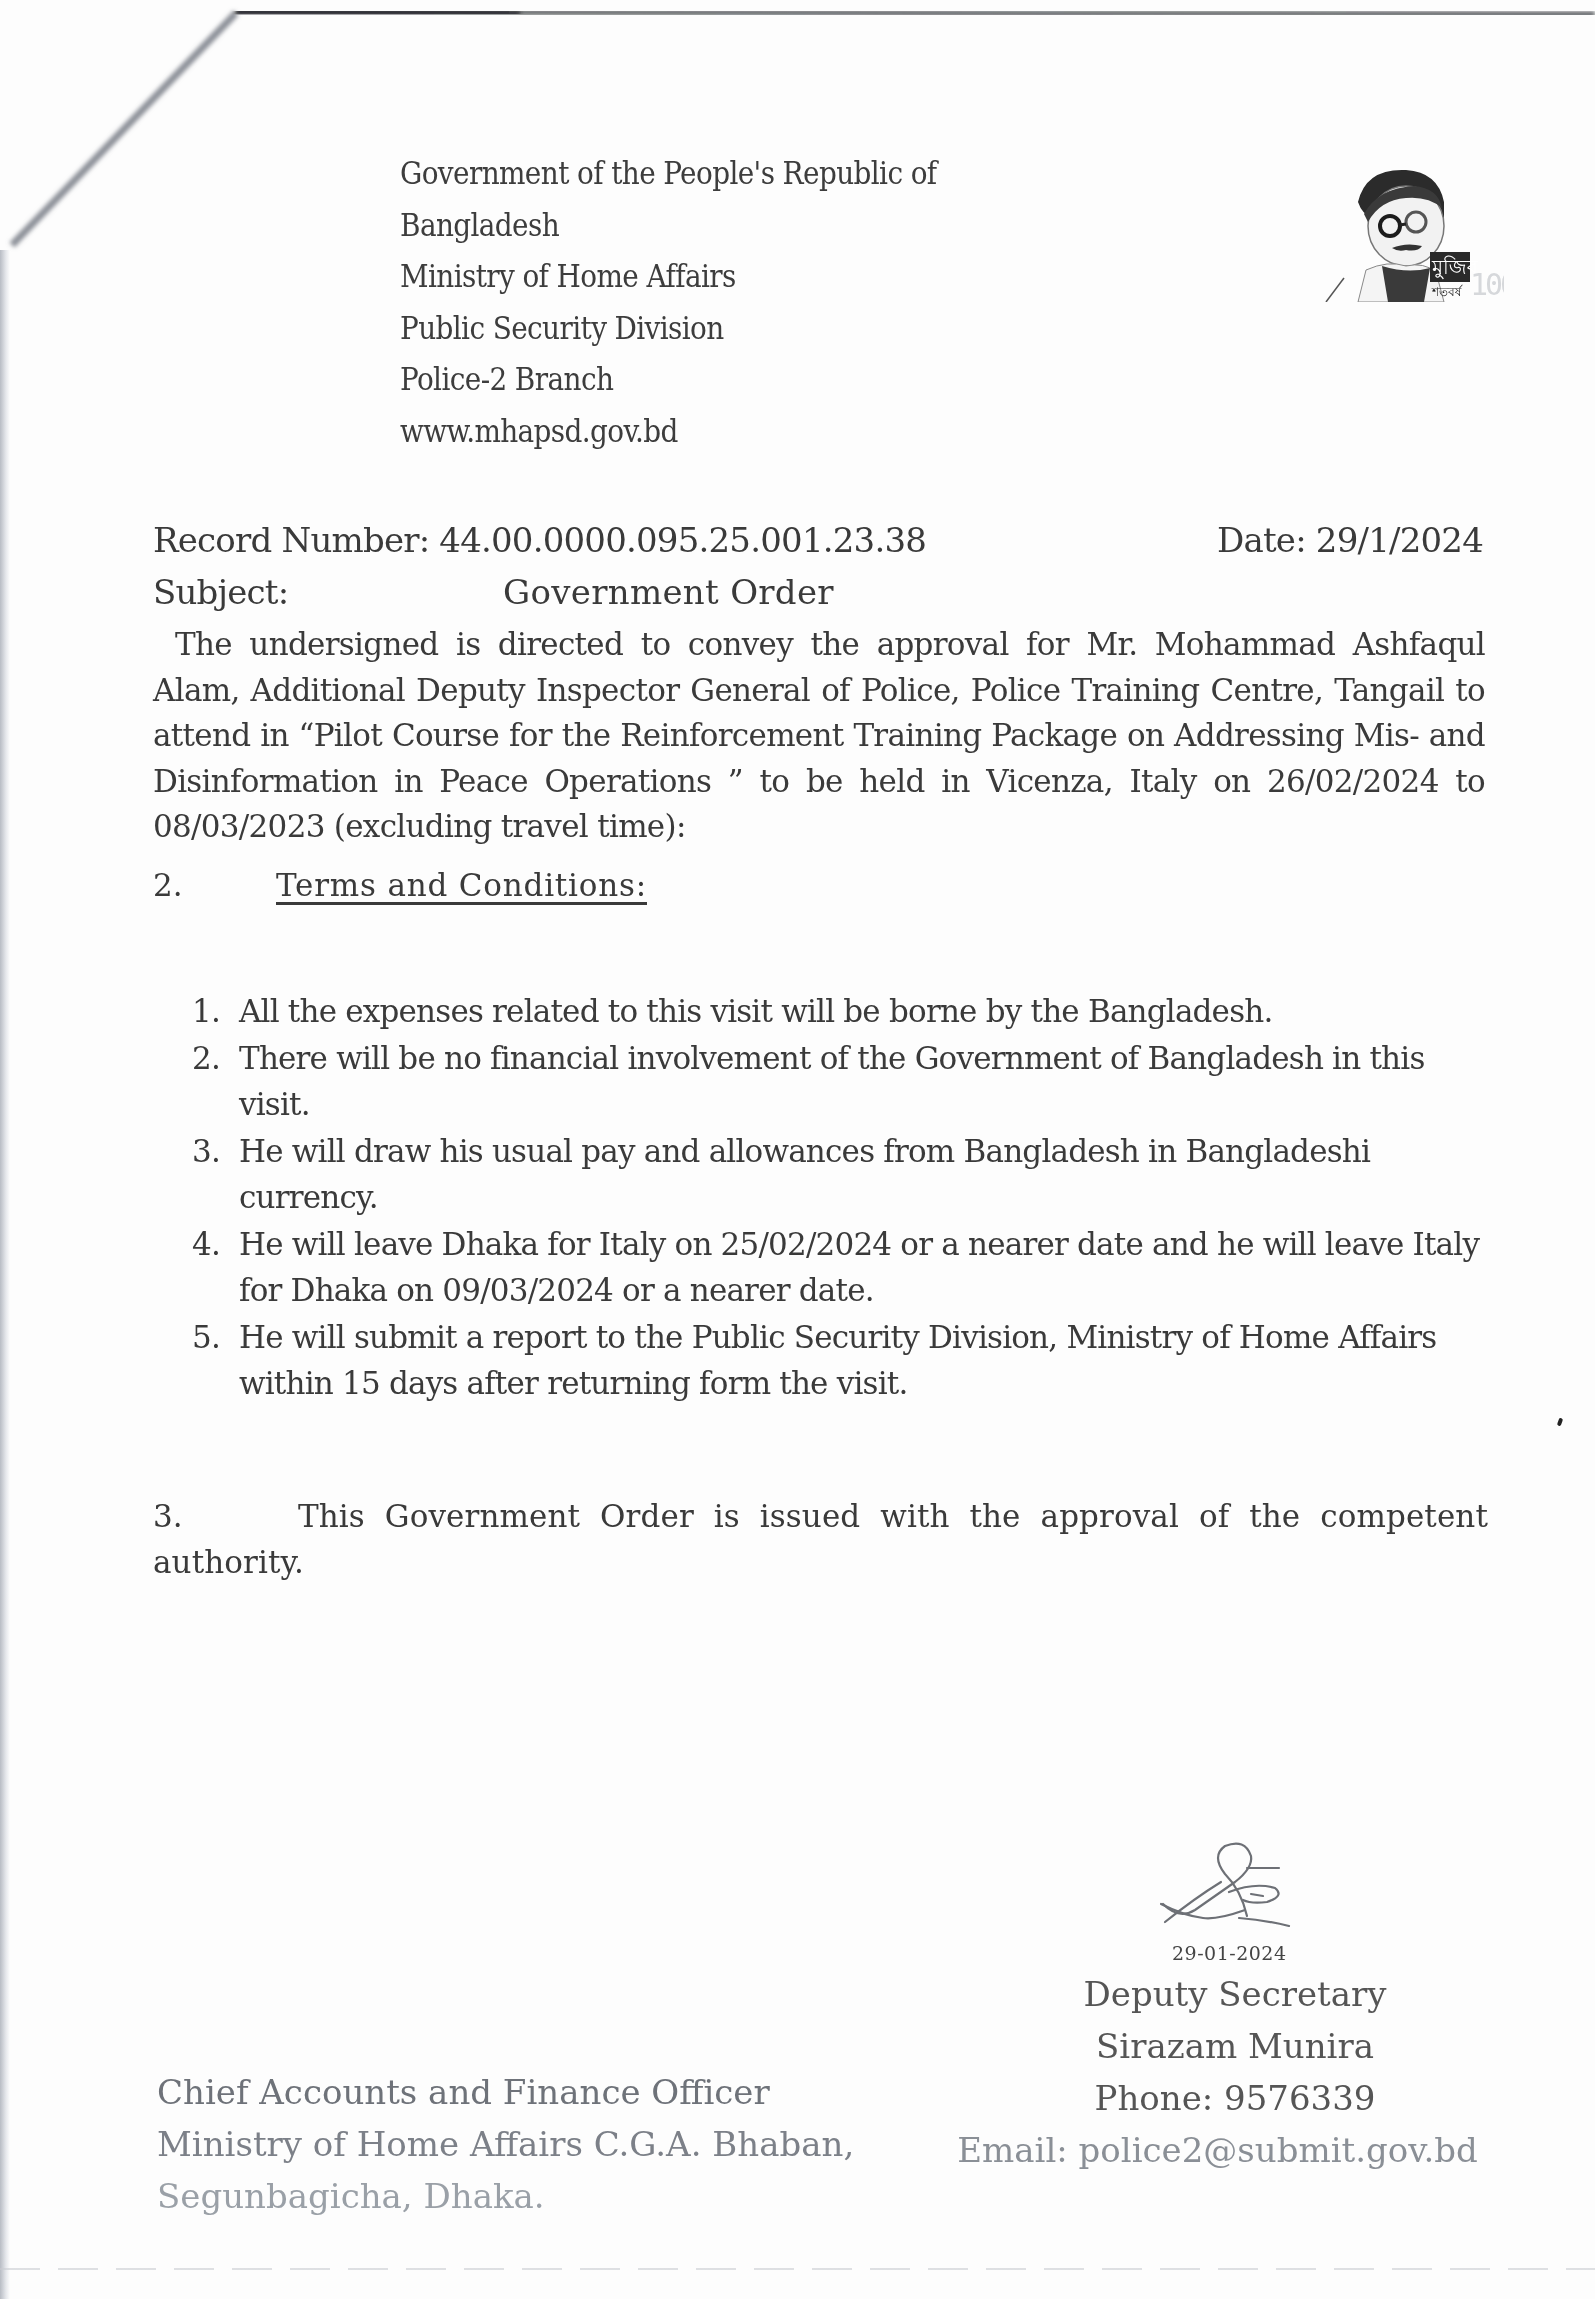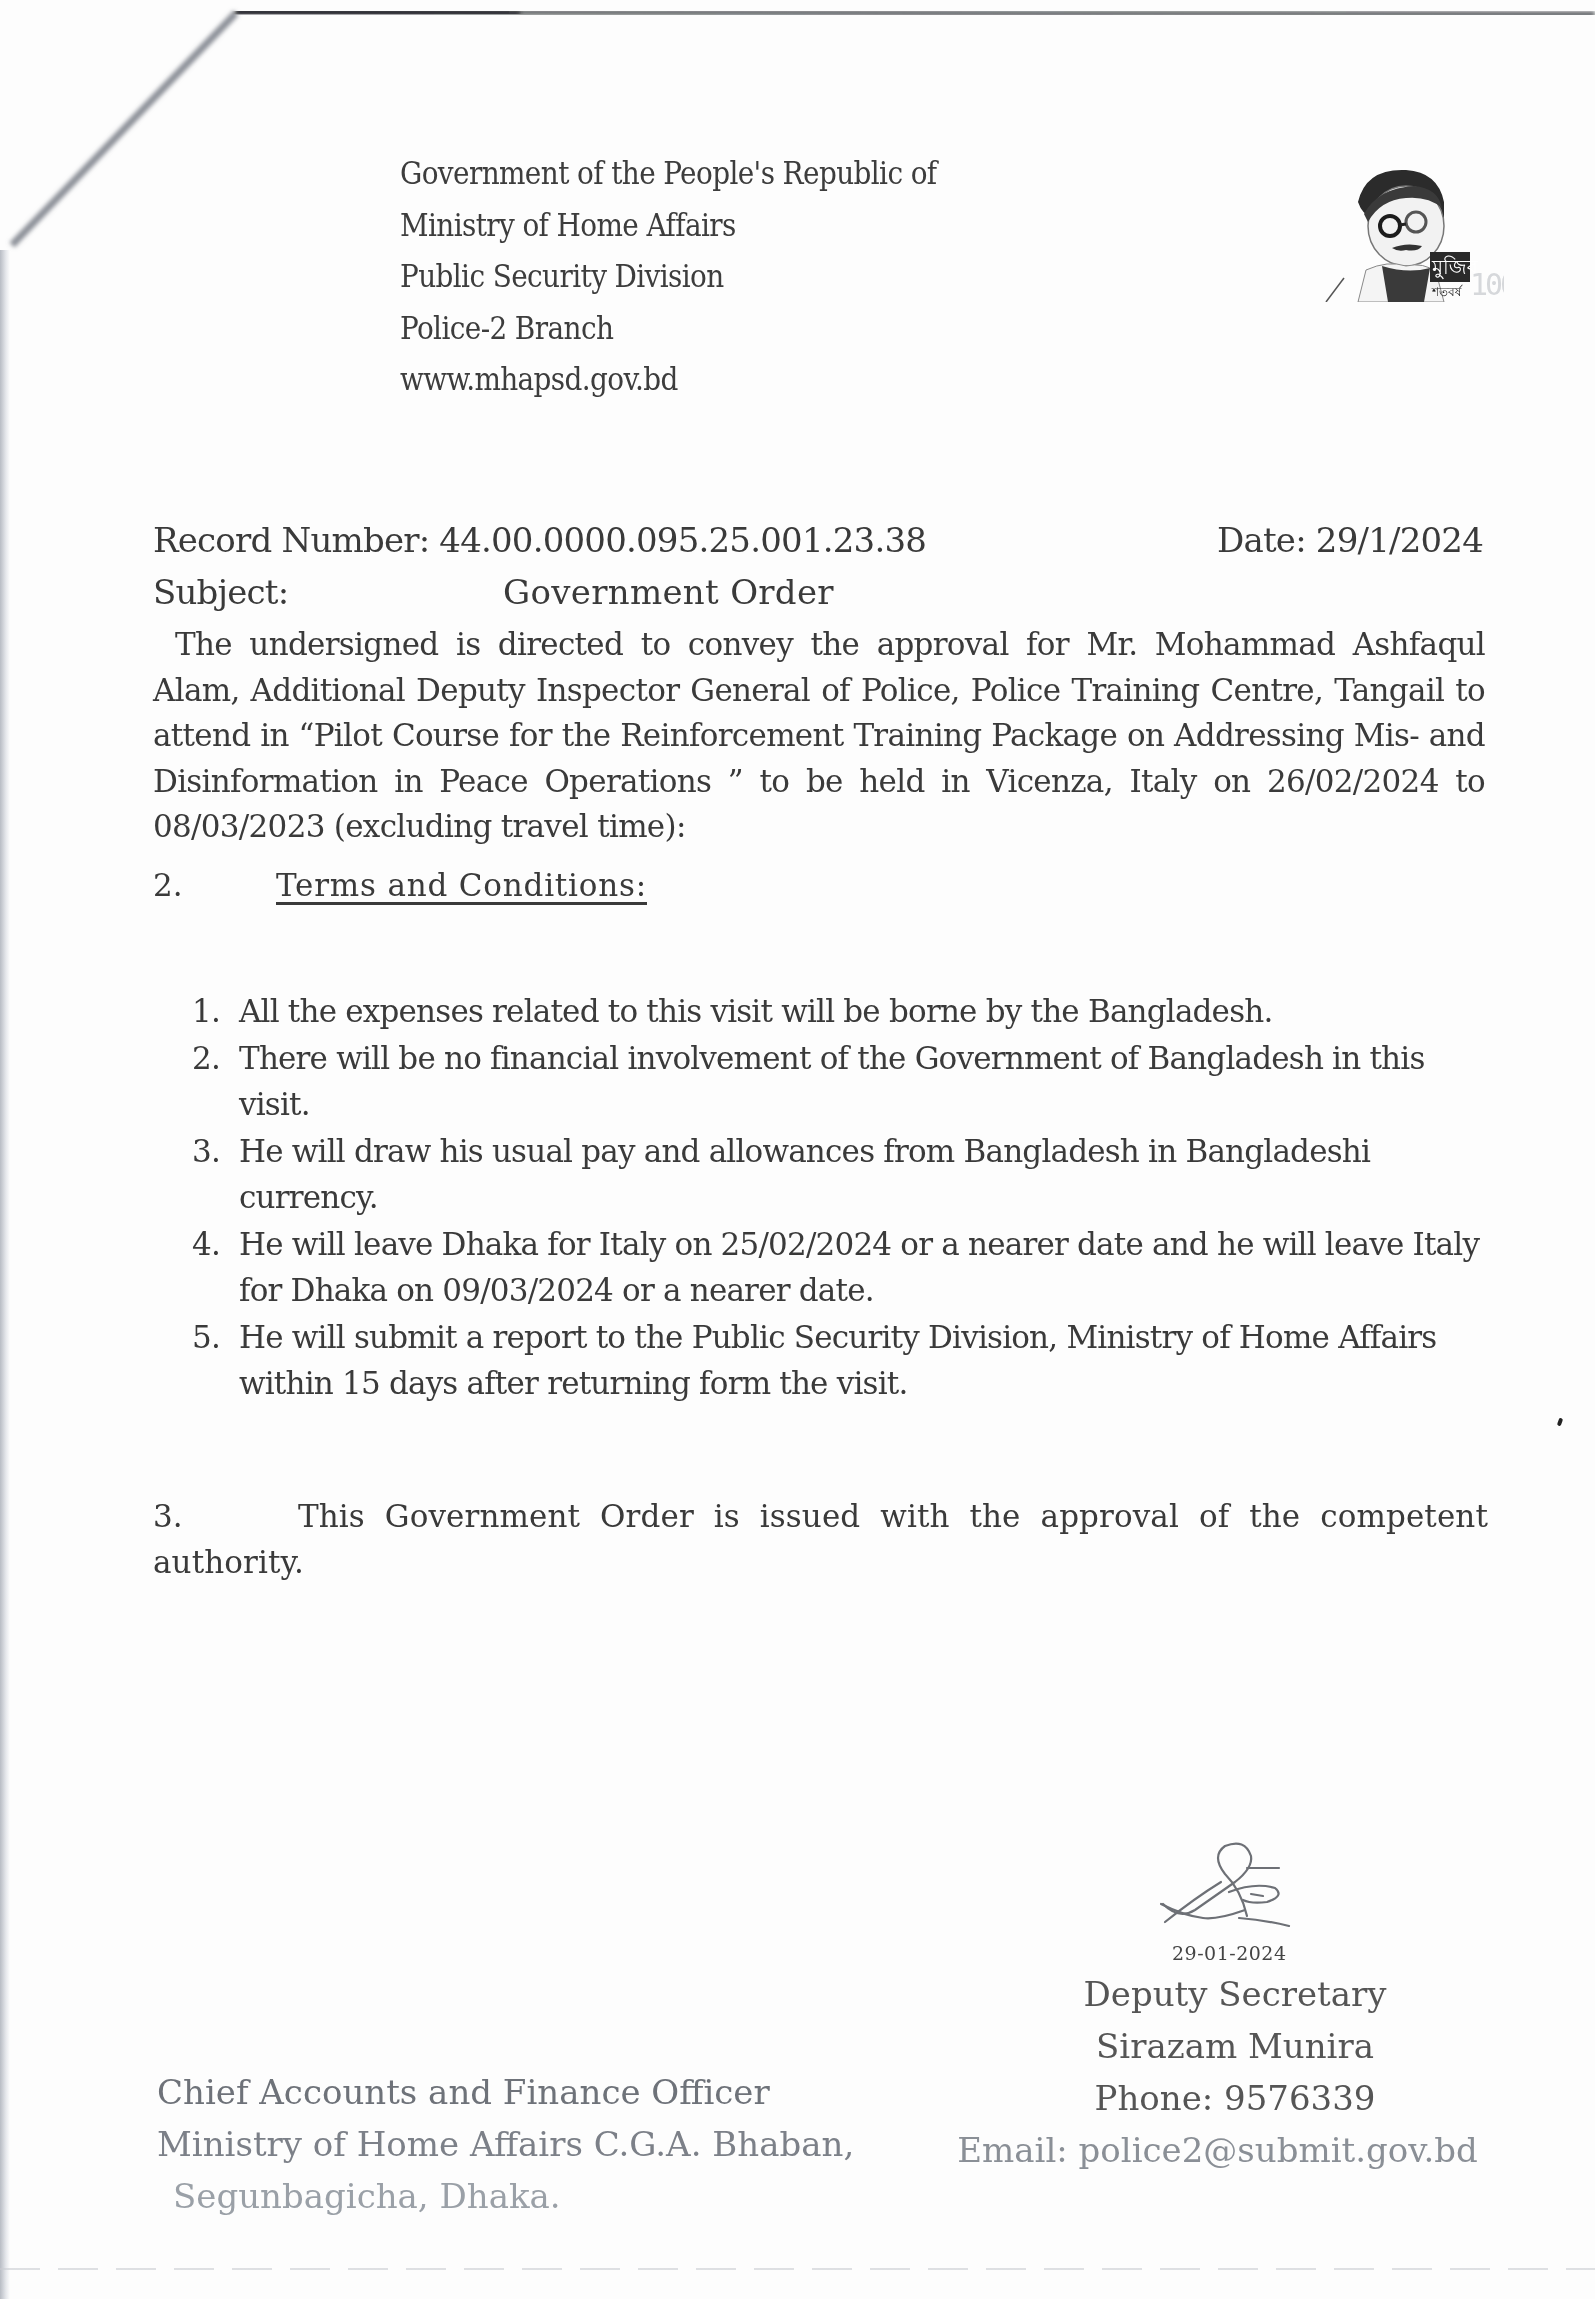--- a/index.html
+++ b/index.html
@@ -27,41 +27,42 @@
   .conditions li { position: relative; padding-left: 47px; }
   .conditions li .n { position: absolute; left: 0; top: 0; }
   .para3 { position: absolute; left: 153px; top: 1493px; width: 1335px; font-size: 31px; line-height: 46px; text-align: justify; letter-spacing: 0.1px; }
   .para3 .num { display: inline-block; width: 145px; }
   .signature { position: absolute; left: 1155px; top: 1838px; width: 160px; height: 100px; }
   .sign-date { position: absolute; left: 1172px; top: 1942px; font-size: 19px; color: #444; letter-spacing: 0.5px; }
   .signatory { position: absolute; left: 955px; top: 1968px; width: 560px; text-align: center; font-size: 34px; line-height: 52px; color: #555; }
   .signatory .email { color: #8a8f96; white-space: nowrap; margin-left: -35px; }
   .cc { position: absolute; left: 157px; top: 2066px; font-size: 34px; line-height: 52px; color: #7c8088; white-space: nowrap; }
   .cc .l1 { color: #6e7279; }
-  .cc .l3 { color: #9aa0a7; margin-left: 16px; }
+  .cc .l3 { color: #9aa0a7; }
   .bottom-rule { position: absolute; left: 0; top: 2268px; width: 1595px; height: 2px; background: repeating-linear-gradient(to right, #c9ccd1 0 40px, transparent 40px 58px); opacity: .6; }
   .speck { position: absolute; width: 4px; height: 8px; background: #222; border-radius: 2px; transform: rotate(20deg); }
 </style>
 </head>
 <body>
 
 <div class="page-edge-left"></div>
 <svg class="fold-svg" width="1595" height="260" viewBox="0 0 1595 260">
   <defs>
     <filter id="blur1">
         <feGaussianBlur stdDeviation="2.2"></feGaussianBlur>
       </filter>
   </defs>
   <line x1="12" y1="245" x2="236" y2="13" stroke="#8c9098" stroke-width="7" filter="url(#blur1)"></line>
   <line x1="236" y1="12" x2="1595" y2="14" stroke="#2d3036" stroke-width="4" filter="url(#blur1)"></line>
   <line x1="236" y1="12" x2="520" y2="13" stroke="#1c1e22" stroke-width="5" filter="url(#blur1)"></line>
 </svg>
 
 <div class="header">
   <div>Government of the People's Republic of</div>
+  <div>Bangladesh</div>
   <div>Ministry of Home Affairs</div>
   <div>Public Security Division</div>
   <div>Police-2 Branch</div>
   <div>www.mhapsd.gov.bd</div>
 </div>
 
 <svg class="logo" viewBox="0 0 186 140">
 
   <path d="M40 40 Q48 6 88 8 Q120 10 126 40 L126 58 Q118 44 100 44 Q70 40 54 56 Q44 52 40 40 Z" fill="#2b2b2b"></path>
   <ellipse cx="88" cy="64" rx="38" ry="40" fill="#f2f2f2" stroke="#777" stroke-width="1.5"></ellipse>

